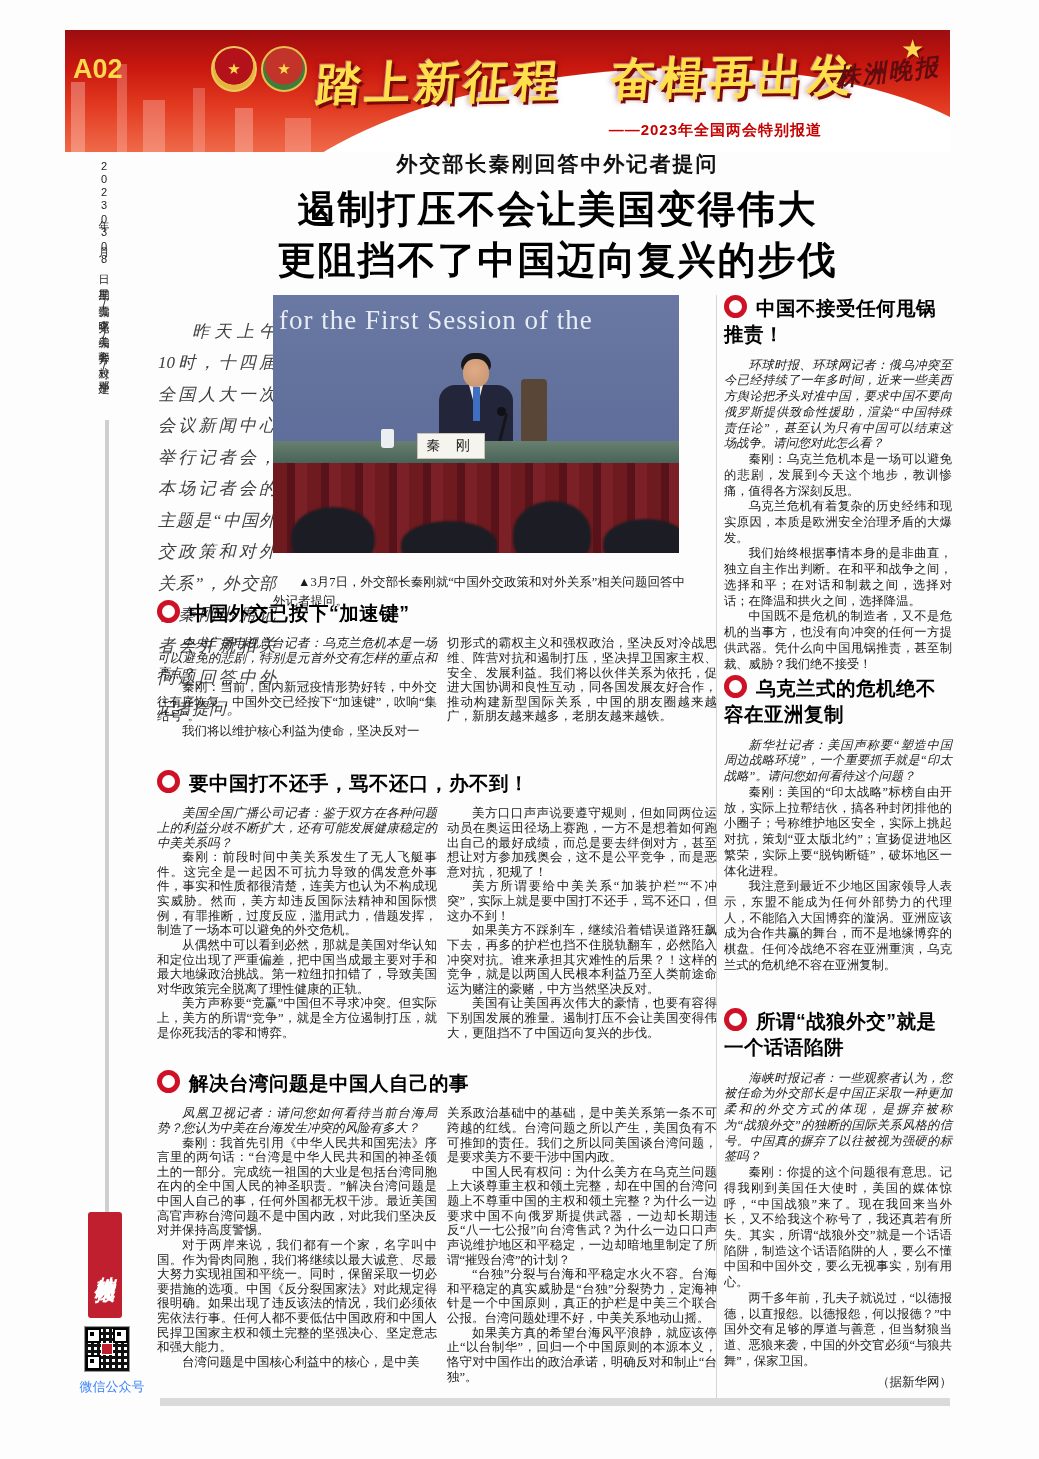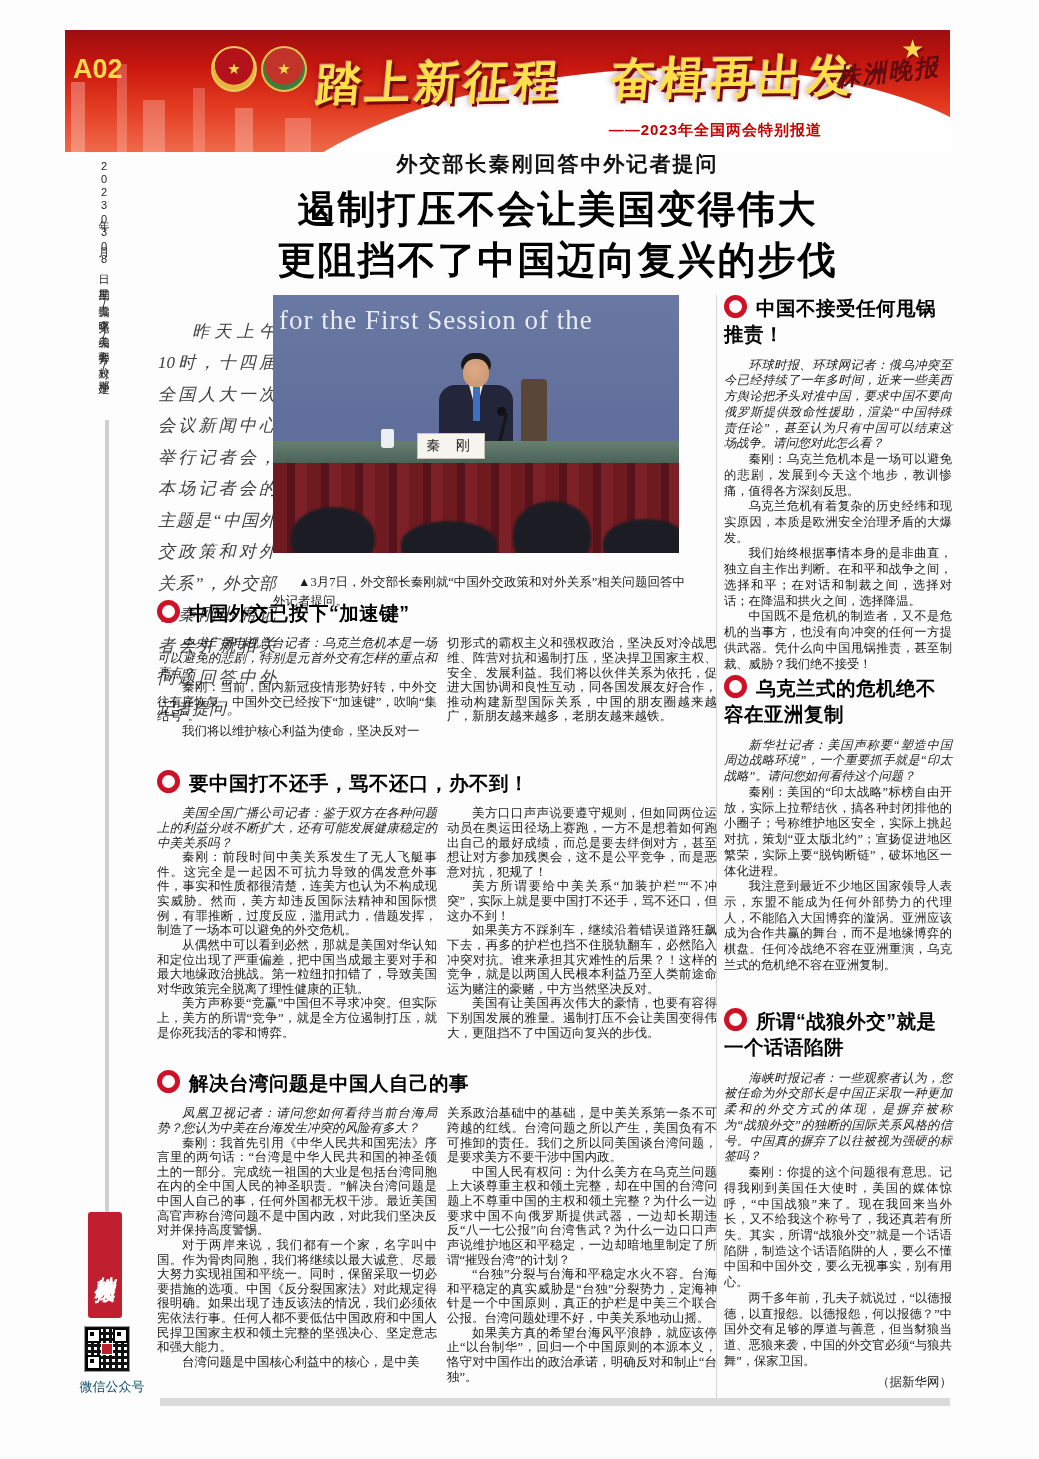--- a/index.html
+++ b/index.html
@@ -101,21 +101,21 @@
          font-size:20px;font-style:italic;letter-spacing:2px;line-height:1;}
   .qr{position:absolute;left:84px;top:1326px;width:44px;height:44px;background:#fff;border:1px solid #999;
       background-image:
         repeating-linear-gradient(0deg,#111 0 3px,transparent 3px 6px),
         repeating-linear-gradient(90deg,#111 0 3px,rgba(255,255,255,.9) 3px 6px);}
   .qr .fp{position:absolute;width:11px;height:11px;border:2.5px solid #000;background:#fff;}
   .qr .fp::after{content:"";position:absolute;left:2px;top:2px;width:4px;height:4px;background:#000;}
   .qr .fp.tl{left:1px;top:1px;}.qr .fp.tr{right:1px;top:1px;}.qr .fp.bl{left:1px;bottom:1px;}
   .qr .logo-dot{position:absolute;left:16px;top:16px;width:10px;height:10px;background:#c01f2f;border:1px solid #fff;}
   .wechat{position:absolute;left:70px;top:1378px;width:84px;text-align:center;font-size:13px;
-         color:#0c4a6e;font-family:"Liberation Sans",sans-serif;}
+         color:#3b82f6;font-family:"Liberation Sans",sans-serif;}
 </style>
 </head>
 <body>
 
 <div class="page">
 
   <div class="banner">
     <div class="skyline"></div>
     <div class="swoosh"></div>
     <div class="pageno">A02</div>

